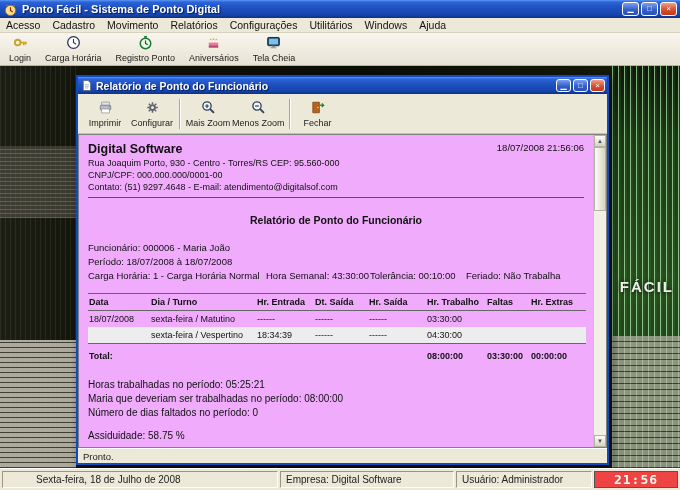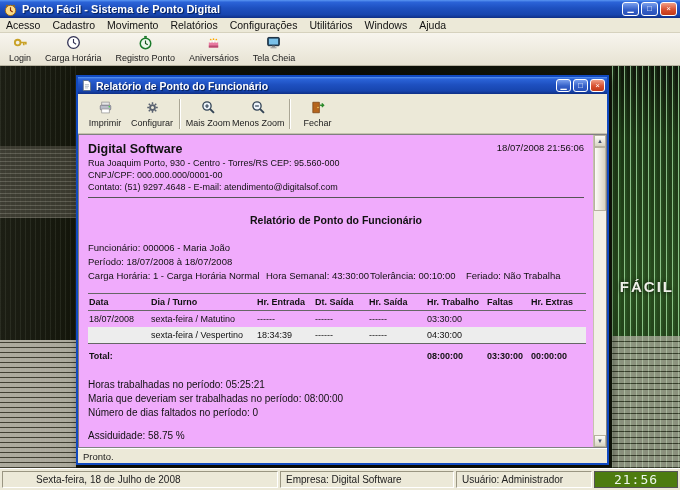--- a/index.html
+++ b/index.html
@@ -104,22 +104,22 @@
     background:#ece9d8; border-top:1px solid #fff; font-size:9.5px; color:#222; }
 
   
   .statusbar { height:22px; flex:0 0 22px; display:flex; align-items:stretch;
     background:#ece9d8; border-top:1px solid #fff; font-size:10px; color:#222; padding:1px 1px; }
   .sb-cell { margin:1px; padding:0 5px; display:flex; align-items:center; white-space:nowrap;
     border:1px solid; border-color:#9a9682 #ffffff #ffffff #9a9682; overflow:hidden; }
   .sb-date { flex:0 0 276px;padding-left:33px; }
   .sb-company { flex:0 0 174px; }
   .sb-user { flex:1; }
-  .sb-clock { flex:0 0 84px; justify-content:center; background:#4d7c0f; color:#eef8ee;
-    font-family:"DejaVu Sans Mono", monospace; font-weight:normal; font-size:13px; letter-spacing:1px;
+  .sb-clock { flex:0 0 84px; justify-content:center; background:#ef4444; color:#eef8ee;
+    font-family:"DejaVu Sans Mono", monospace; font-weight:bold; font-size:13px; letter-spacing:1px;
     border-color:#555 #555 #555 #555; }
 </style>
 </head>
 <body>
 
 <div class="app">
 
   <div class="titlebar">
     <span class="app-icon">
       <svg viewBox="0 0 16 16">

